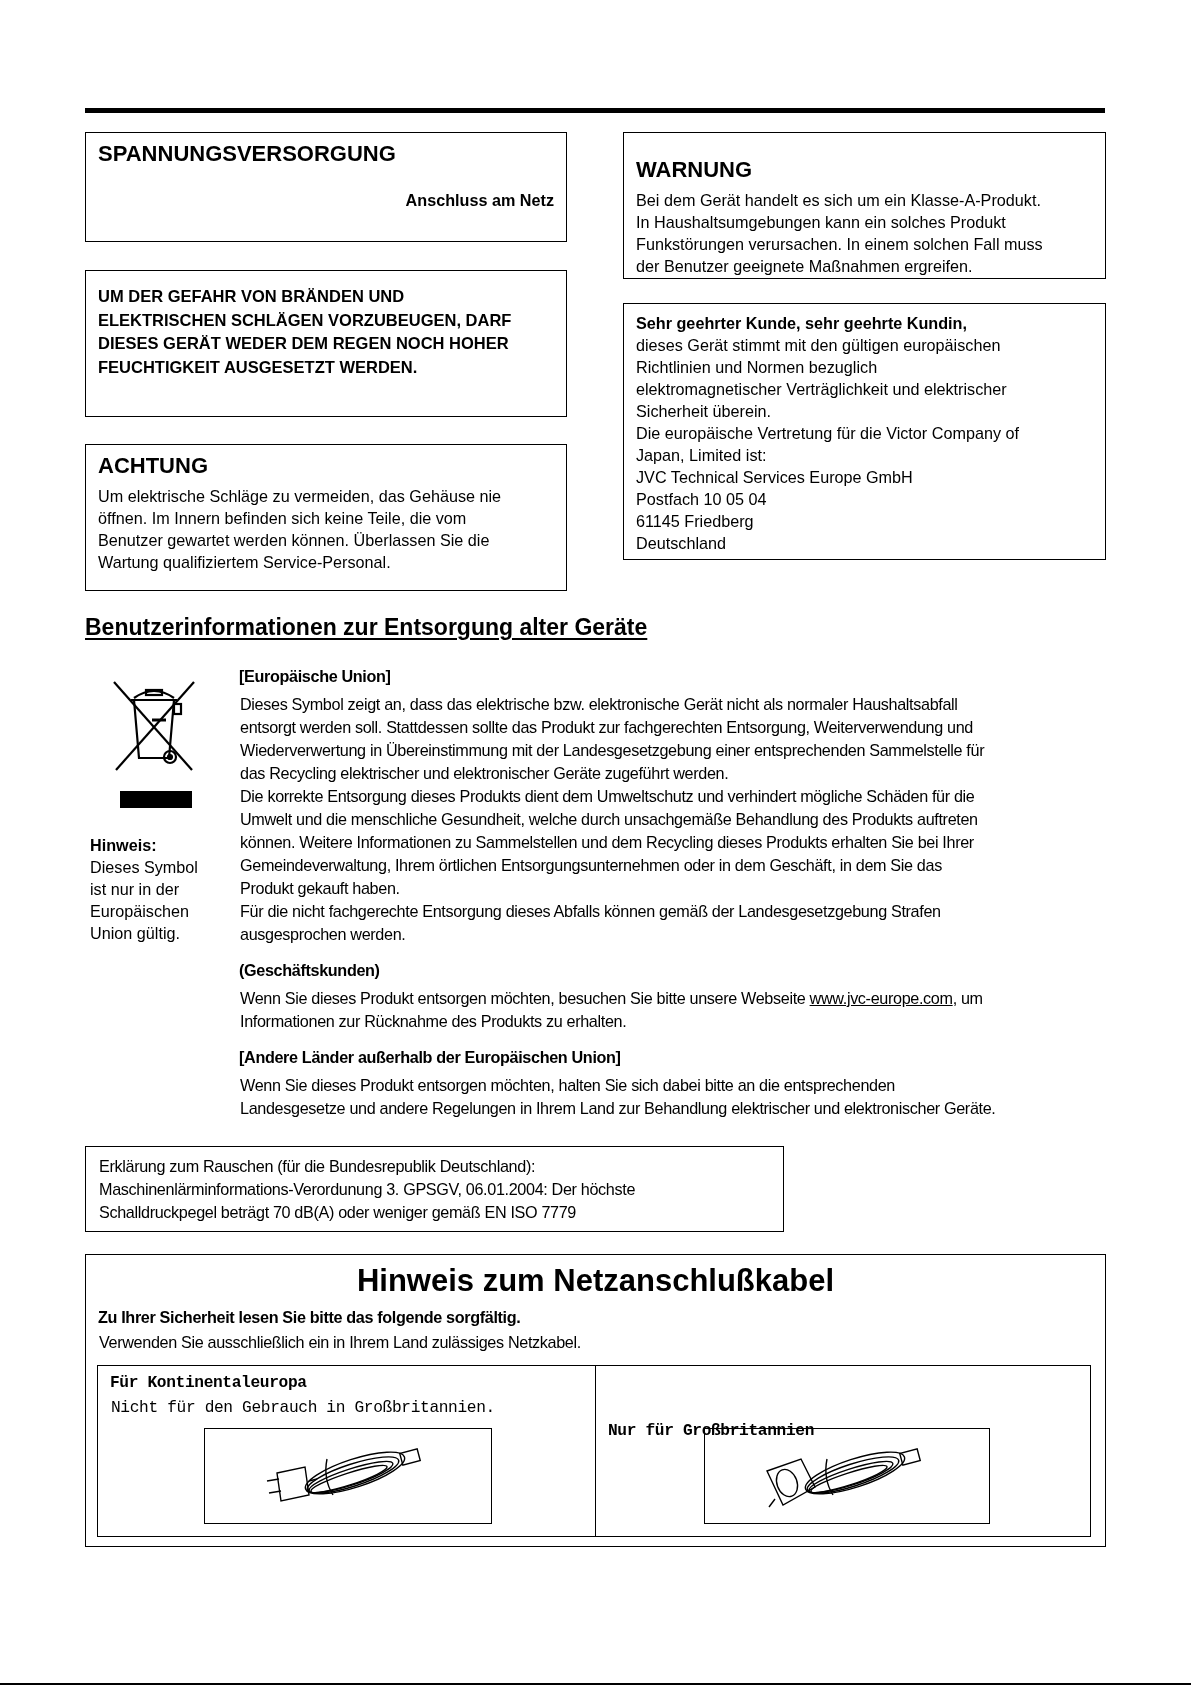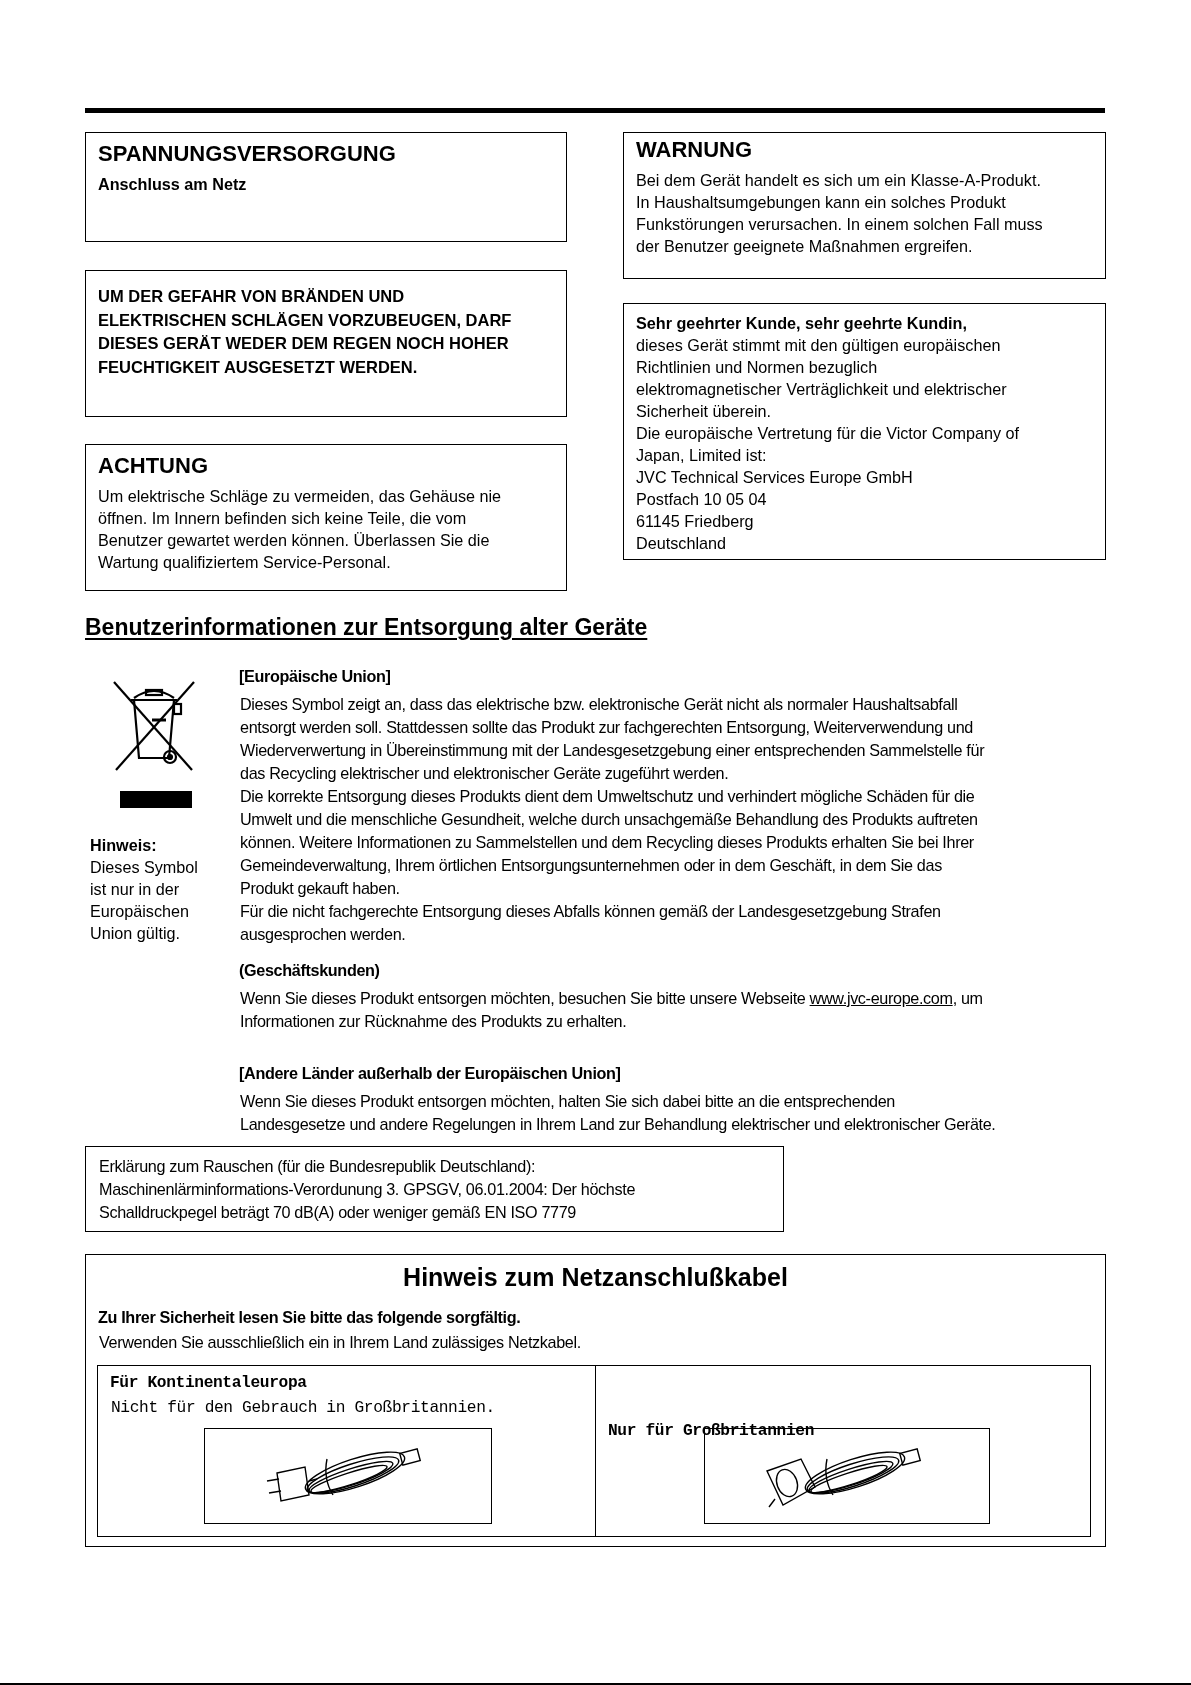--- a/index.html
+++ b/index.html
@@ -19,24 +19,24 @@
   .blackbar { background:#000; }
   .center { text-align:center; }
 </style>
 </head>
 <body>
 
 <div class="abs rule"></div>
 
 <div class="box" style="left:85px; top:132px; width:482px; height:110px; padding:8px 12px;">
   <p class="h-big">SPANNUNGSVERSORGUNG</p>
-  <p class="tb" style="margin-top:6px;">Anschluss am Netz</p>
+  <p class="tb" style="margin-top:22px;text-align:right;">Anschluss am Netz</p>
 </div>
 
-<div class="box" style="left:623px; top:132px; width:483px; height:147px; padding:4px 12px;">
+<div class="box" style="left:623px; top:132px; width:483px; height:147px; padding:24px 12px;">
   <p class="h-big">WARNUNG</p>
   <div style="margin-top:6px;">
     <p class="t">Bei dem Gerät handelt es sich um ein Klasse-A-Produkt.</p>
     <p class="t">In Haushaltsumgebungen kann ein solches Produkt</p>
     <p class="t">Funkstörungen verursachen. In einem solchen Fall muss</p>
     <p class="t">der Benutzer geeignete Maßnahmen ergreifen.</p>
   </div>
 </div>
 
 <div class="box" style="left:85px; top:270px; width:482px; height:147px; padding:8px 12px;">
@@ -113,33 +113,33 @@
     <p class="narrow">Gemeindeverwaltung, Ihrem örtlichen Entsorgungsunternehmen oder in dem Geschäft, in dem Sie das</p>
     <p class="narrow">Produkt gekauft haben.</p>
     <p class="narrow">Für die nicht fachgerechte Entsorgung dieses Abfalls können gemäß der Landesgesetzgebung Strafen</p>
     <p class="narrow">ausgesprochen werden.</p>
   </div>
 
   <p class="narrow-b" style="margin-top:14px;">(Geschäftskunden)</p>
   <p class="narrow" style="margin-top:6px;"><span>Wenn Sie dieses Produkt entsorgen möchten, besuchen Sie bitte unsere Webseite </span><span class="link">www.jvc-europe.com</span><span>, um</span></p>
   <p class="narrow">Informationen zur Rücknahme des Produkts zu erhalten.</p>
 
-  <p class="narrow-b" style="margin-top:30px;">[Andere Länder außerhalb der Europäischen Union]</p>
+  <p class="narrow-b" style="margin-top:14px;">[Andere Länder außerhalb der Europäischen Union]</p>
   <p class="narrow" style="margin-top:6px;">Wenn Sie dieses Produkt entsorgen möchten, halten Sie sich dabei bitte an die entsprechenden</p>
   <p class="narrow">Landesgesetze und andere Regelungen in Ihrem Land zur Behandlung elektrischer und elektronischer Geräte.</p>
 </div>
 
 <div class="box" style="left:85px; top:1146px; width:699px; height:86px; padding:7px 12px;">
   <p class="narrow">Erklärung zum Rauschen (für die Bundesrepublik Deutschland):</p>
   <p class="narrow">Maschinenlärminformations-Verordunung 3. GPSGV, 06.01.2004: Der höchste</p>
   <p class="narrow">Schalldruckpegel beträgt 70 dB(A) oder weniger gemäß EN ISO 7779</p>
 </div>
 
 <div class="box" style="left:85px; top:1254px; width:1021px; height:293px;">
-  <div class="abs center" style="left:0; right:0; top:8px; font-weight:bold; font-size:25px;">Hinweis zum Netzanschlußkabel</div>
+  <div class="abs center" style="left:0; right:0; top:8px; font-weight:bold; font-size:31px;">Hinweis zum Netzanschlußkabel</div>
   <p class="abs narrow-b" style="left:12px; top:51px;">Zu Ihrer Sicherheit lesen Sie bitte das folgende sorgfältig.</p>
   <p class="abs narrow" style="left:12px; top:75px;">Verwenden Sie ausschließlich ein in Ihrem Land zulässiges Netzkabel.</p>
 
   <div class="box" style="left:11px; top:110px; width:994px; height:172px;font-family:Liberation Mono, monospace;">
 
     <div class="abs" style="left:497px; top:0; width:1.3px; height:100%; background:#000;"></div>
 
     <p class="abs narrow-b" style="left:12px; top:6px;">Für Kontinentaleuropa</p>
     <p class="abs narrow" style="left:12px; top:30px;">Nicht für den Gebrauch in Großbritannien.</p>
     <div class="box" style="left:106px; top:62px; width:288px; height:96px;">

